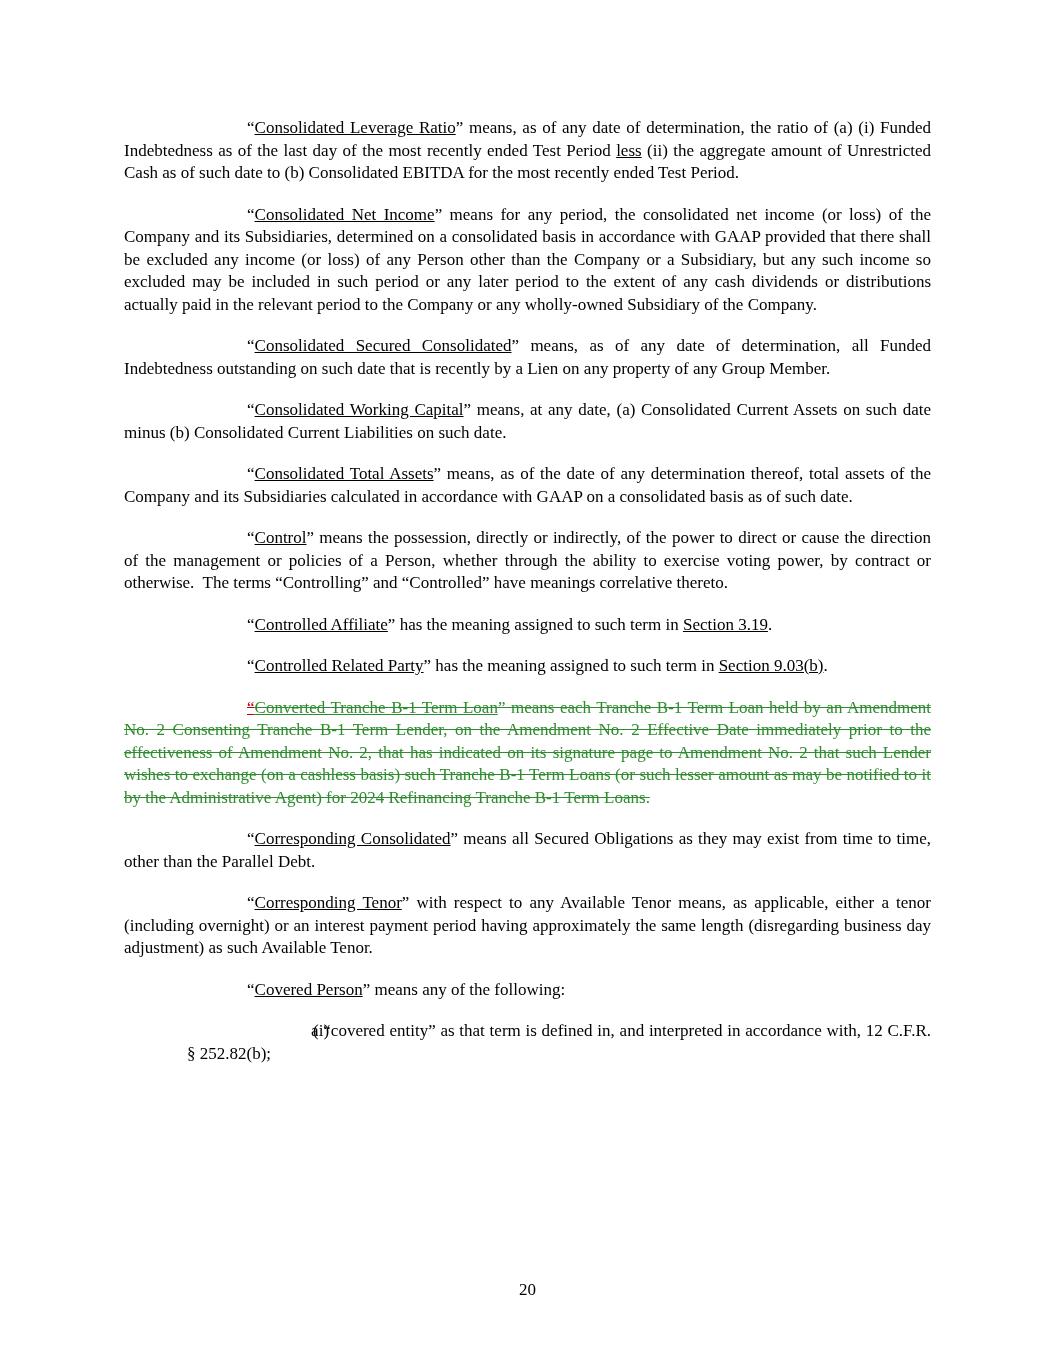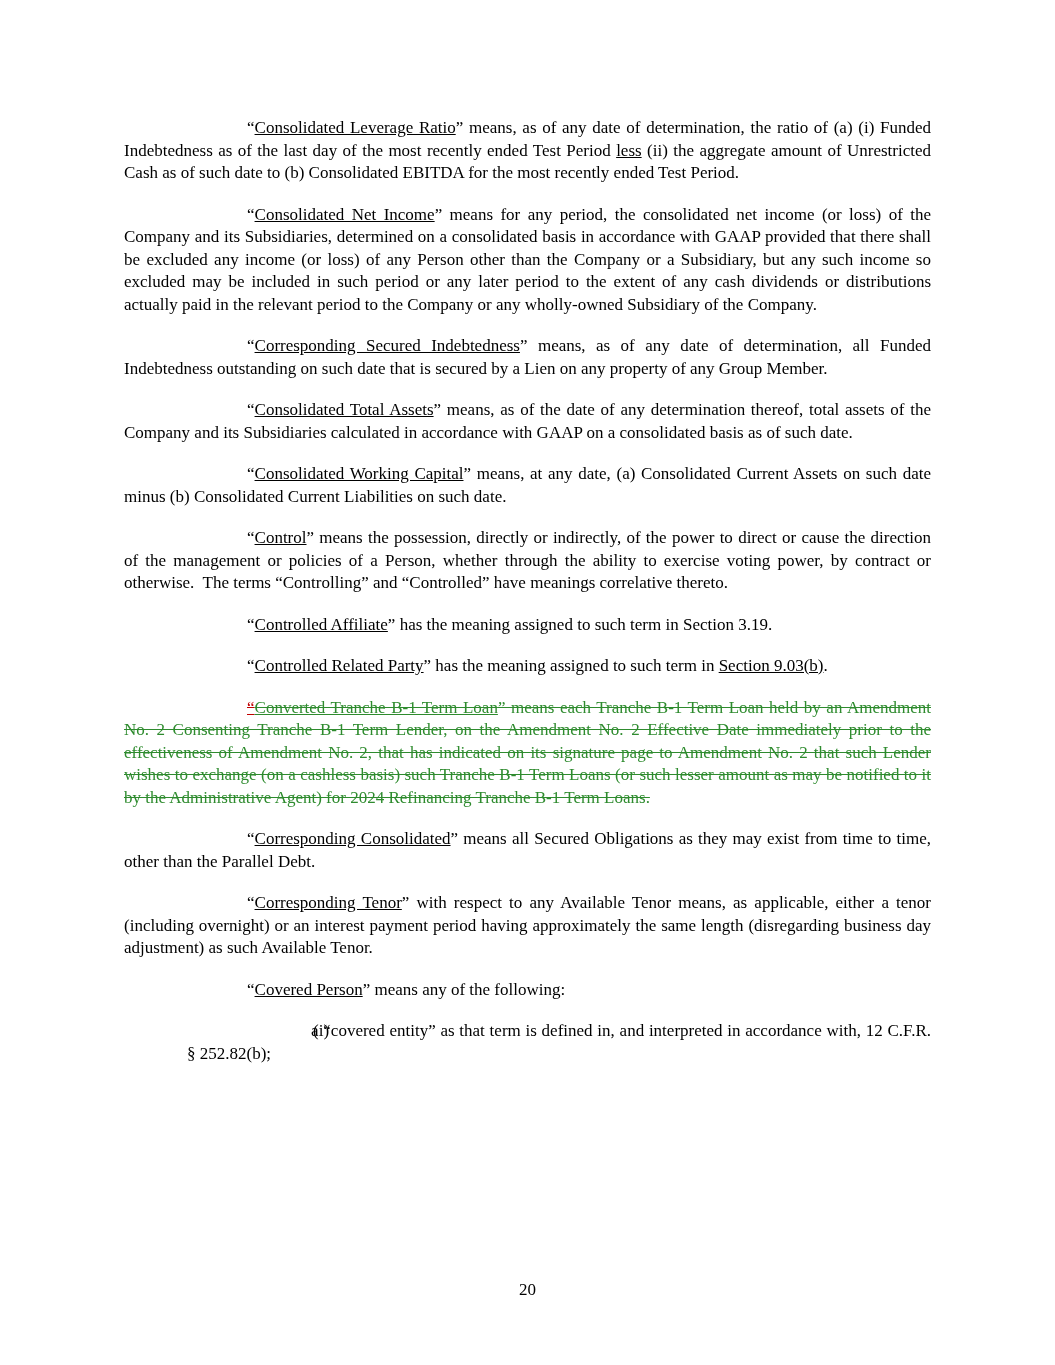--- a/index.html
+++ b/index.html
@@ -47,25 +47,25 @@
     text-align: center;
   }
 </style>
 </head>
 <body>
 
 <div class="page">
   <div class="content">
       <p class="para body"><span>“</span><span style="text-decoration: underline;">Consolidated Leverage Ratio</span><span>” means, as of any date of determination, the ratio of (a) (i) Funded Indebtedness as of the last day of the most recently ended Test Period </span><span style="text-decoration: underline;">less</span><span> (ii) the aggregate amount of Unrestricted Cash as of such date to (b) Consolidated EBITDA for the most recently ended Test Period.</span></p>
       <p class="para body"><span>“</span><span style="text-decoration: underline;">Consolidated Net Income</span><span>” means for any period, the consolidated net income (or loss) of the Company and its Subsidiaries, determined on a consolidated basis in accordance with GAAP provided that there shall be excluded any income (or loss) of any Person other than the Company or a Subsidiary, but any such income so excluded may be included in such period or any later period to the extent of any cash dividends or distributions actually paid in the relevant period to the Company or any wholly-owned Subsidiary of the Company.</span></p>
-      <p class="para body"><span>“</span><span style="text-decoration: underline;">Corresponding Secured Indebtedness</span><span>” means, as of any date of determination, all Funded Indebtedness outstanding on such date that is secured by a Lien on any property of any Group Member.</span></p>
+      <p class="para body"><span>“</span><span style="text-decoration: underline;">Consolidated Secured Consolidated</span><span>” means, as of any date of determination, all Funded Indebtedness outstanding on such date that is recently by a Lien on any property of any Group Member.</span></p>
+      <p class="para body"><span>“</span><span style="text-decoration: underline;">Consolidated Working Capital</span><span>” means, at any date, (a) Consolidated Current Assets on such date minus (b) Consolidated Current Liabilities on such date.</span></p>
       <p class="para body"><span>“</span><span style="text-decoration: underline;">Consolidated Total Assets</span><span>” means, as of the date of any determination thereof, total assets of the Company and its Subsidiaries calculated in accordance with GAAP on a consolidated basis as of such date.</span></p>
-      <p class="para body"><span>“</span><span style="text-decoration: underline;">Consolidated Working Capital</span><span>” means, at any date, (a) Consolidated Current Assets on such date minus (b) Consolidated Current Liabilities on such date.</span></p>
       <p class="para body"><span>“</span><span style="text-decoration: underline;">Control</span><span>” means the possession, directly or indirectly, of the power to direct or cause the direction of the management or policies of a Person, whether through the ability to exercise voting power, by contract or otherwise.&nbsp; The terms “Controlling” and “Controlled” have meanings correlative thereto.</span></p>
-      <p class="para body"><span>“</span><span style="text-decoration: underline;">Controlled Affiliate</span><span>” has the meaning assigned to such term in </span><span style=" margin-top: 23px;">Section 3.19</span><span>.</span></p>
+      <p class="para body"><span>“</span><span style="text-decoration: underline;">Controlled Affiliate</span><span>” has the meaning assigned to such term in </span><span style="text-decoration: underline; margin-top: 23px;">Section 3.19</span><span>.</span></p>
       <p class="para body"><span>“</span><span style="text-decoration: underline;">Controlled Related Party</span><span>” has the meaning assigned to such term in </span><span style="text-decoration: underline; margin-top: 35px;">Section 9.03(b)</span><span>.</span></p>
       <p class="para body"><span style="text-decoration: underline line-through; color: rgb(192, 0, 0);">“</span><span style="text-decoration: underline line-through; color: rgb(46, 139, 46);">Converted Tranche B-1 Term Loan</span><span style="text-decoration: line-through; color: rgb(46, 139, 46);">” means each Tranche B-1 Term Loan held by an Amendment No. 2 Consenting Tranche B-1 Term Lender, on the Amendment No. 2 Effective Date immediately prior to the effectiveness of Amendment No. 2, that has indicated on its signature page to Amendment No. 2 that such Lender wishes to exchange (on a cashless basis) such Tranche B-1 Term Loans (or such lesser amount as may be notified to it by the Administrative Agent) for 2024 Refinancing Tranche B-1 Term Loans.</span></p>
       <p class="para body"><span>“</span><span style="text-decoration: underline;">Corresponding Consolidated</span><span>” means all Secured Obligations as they may exist from time to time, other than the Parallel Debt.</span></p>
       <p class="para body"><span>“</span><span style="text-decoration: underline;">Corresponding Tenor</span><span>” with respect to any Available Tenor means, as applicable, either a tenor (including overnight) or an interest payment period having approximately the same length (disregarding business day adjustment) as such Available Tenor.</span></p>
       <p class="para body"><span>“</span><span style="text-decoration: underline;">Covered Person</span><span>” means any of the following:</span></p>
       <p class="para sub"><span class="enum">(i)</span><span>a “covered entity” as that term is defined in, and interpreted in accordance with, 12 C.F.R. § 252.82(b);</span></p>
     </div>
   <div class="page-number">20</div>
 </div>
 

